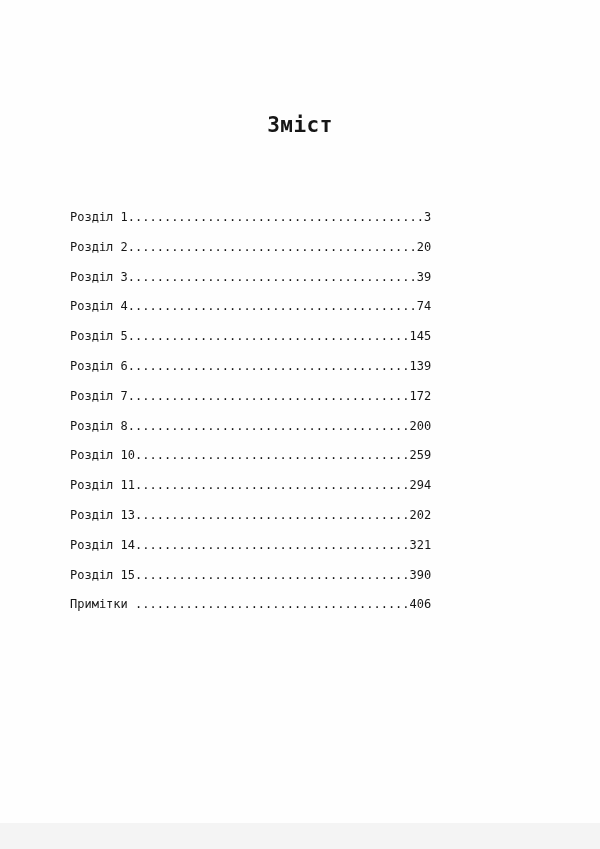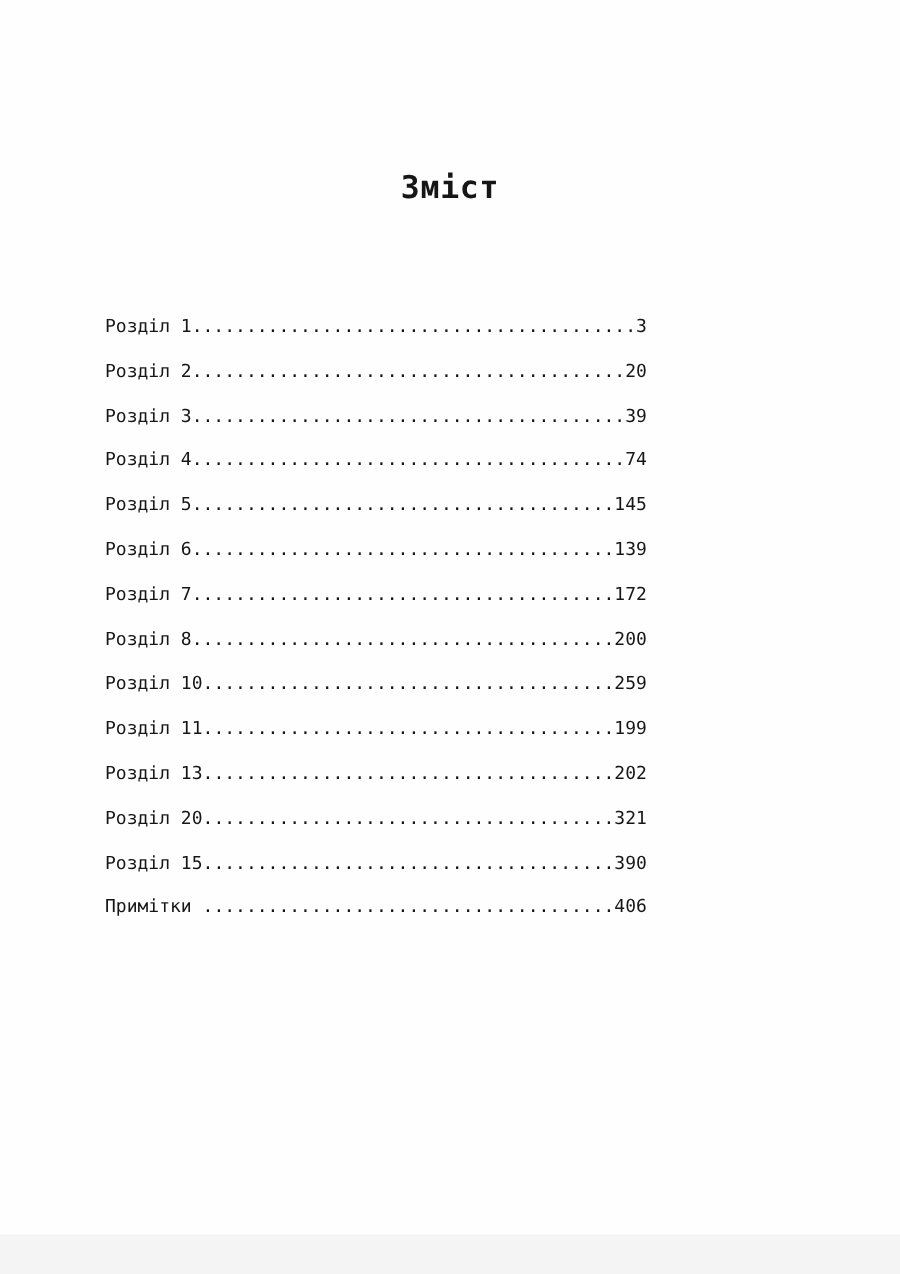--- a/index.html
+++ b/index.html
@@ -58,19 +58,19 @@
   <div class="toc-list">
       <div class="toc-row"><span class="toc-label">Розділ 1</span><span class="toc-dots">.........................................</span><span class="toc-page">3</span></div>
       <div class="toc-row"><span class="toc-label">Розділ 2</span><span class="toc-dots">........................................</span><span class="toc-page">20</span></div>
       <div class="toc-row"><span class="toc-label">Розділ 3</span><span class="toc-dots">........................................</span><span class="toc-page">39</span></div>
       <div class="toc-row"><span class="toc-label">Розділ 4</span><span class="toc-dots">........................................</span><span class="toc-page">74</span></div>
       <div class="toc-row"><span class="toc-label">Розділ 5</span><span class="toc-dots">.......................................</span><span class="toc-page">145</span></div>
       <div class="toc-row"><span class="toc-label">Розділ 6</span><span class="toc-dots">.......................................</span><span class="toc-page">139</span></div>
       <div class="toc-row"><span class="toc-label">Розділ 7</span><span class="toc-dots">.......................................</span><span class="toc-page">172</span></div>
       <div class="toc-row"><span class="toc-label">Розділ 8</span><span class="toc-dots">.......................................</span><span class="toc-page">200</span></div>
       <div class="toc-row"><span class="toc-label">Розділ 10</span><span class="toc-dots">......................................</span><span class="toc-page">259</span></div>
-      <div class="toc-row"><span class="toc-label">Розділ 11</span><span class="toc-dots">......................................</span><span class="toc-page">199</span></div>
+      <div class="toc-row"><span class="toc-label">Розділ 11</span><span class="toc-dots">......................................</span><span class="toc-page">294</span></div>
       <div class="toc-row"><span class="toc-label">Розділ 13</span><span class="toc-dots">......................................</span><span class="toc-page">202</span></div>
-      <div class="toc-row"><span class="toc-label">Розділ 20</span><span class="toc-dots">......................................</span><span class="toc-page">321</span></div>
+      <div class="toc-row"><span class="toc-label">Розділ 14</span><span class="toc-dots">......................................</span><span class="toc-page">321</span></div>
       <div class="toc-row"><span class="toc-label">Розділ 15</span><span class="toc-dots">......................................</span><span class="toc-page">390</span></div>
       <div class="toc-row"><span class="toc-label">Примітки </span><span class="toc-dots">......................................</span><span class="toc-page">406</span></div>
     </div>
 </div>
 
 </body></html>

